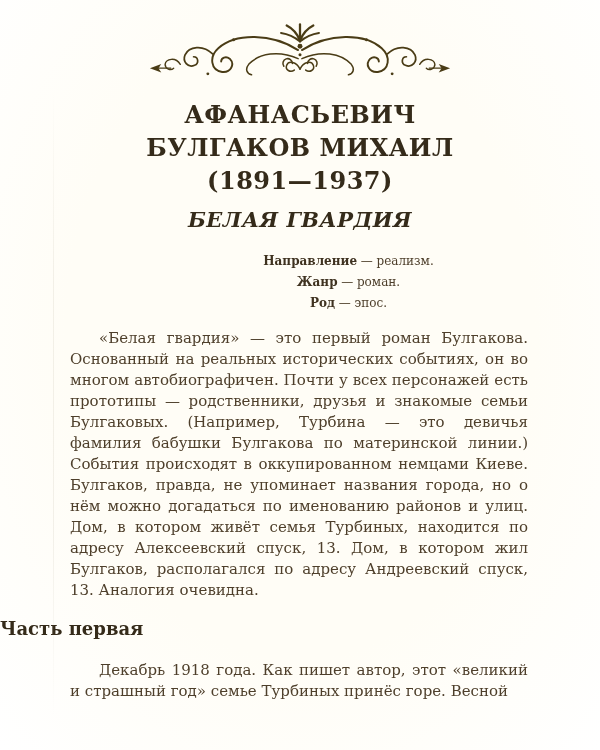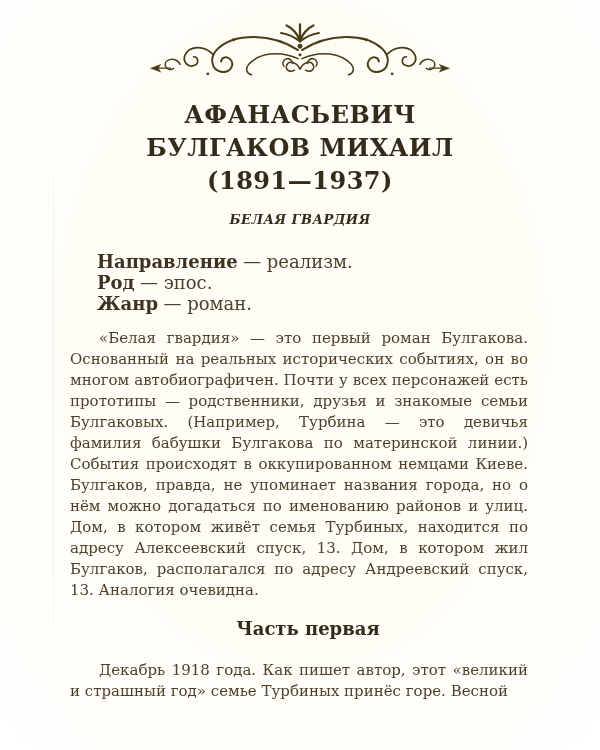--- a/index.html
+++ b/index.html
@@ -31,51 +31,51 @@
     font-size: 24px;
     line-height: 33px;
     font-weight: bold;
     letter-spacing: 0.5px;
     color: #352b1a;
   }
   .t-line { display: block; }
   .work-title {
     margin: 12px 0 0;
     text-align: center;
-    font-size: 13px;
+    font-size: 21px;
     line-height: 22px;
     font-weight: bold;
     font-style: italic;
     letter-spacing: 0.5px;
     color: #352b1a;
   }
   .meta {
     margin: 20px 0 0 97px;
-    font-size: 18px;
+    font-size: 12px;
     line-height: 21px;
+    text-align: center;
   }
   .meta-label { font-weight: bold; color: #3f3220; }
   .meta-value { margin-left: 0.3em; }
   .para {
     width: 458px;
     margin: 0 0 0 70px;
     font-size: 15px;
     line-height: 21px;
     text-align: justify;
     text-indent: 29px;
   }
   .intro { margin-top: 14px; }
   .section-heading {
     margin: 17px 0 0;
-    text-align: center;
+    text-align: left;
     font-size: 18px;
     line-height: 22px;
     font-weight: bold;
     color: #352b1a;
-    padding-left: 16px;
   }
   .body2 { margin-top: 20px; }
 </style>
 </head>
 <body>
 
 <div class="page">
   <div class="page-edge"></div>
 
   <svg class="ornament" viewBox="0 0 320 80" xmlns="http://www.w3.org/2000/svg">
@@ -112,24 +112,24 @@
     <span class="t-line">(1891—1937)</span>
   </h1>
 
   <h2 class="work-title">БЕЛАЯ ГВАРДИЯ</h2>
 
   <div class="meta">
     <div class="meta-row">
       <span class="meta-label">Направление</span><span class="meta-value">— реализм.</span>
     </div>
     <div class="meta-row">
-      <span class="meta-label">Род</span><span class="meta-value">— эпос.</span>
+      <span class="meta-label">Жанр</span><span class="meta-value">— роман.</span>
     </div>
     <div class="meta-row">
-      <span class="meta-label">Жанр</span><span class="meta-value">— роман.</span>
+      <span class="meta-label">Род</span><span class="meta-value">— эпос.</span>
     </div>
   </div>
 
   <p class="para intro">«Белая гвардия» — это первый роман Булгакова. Основанный на реальных исторических событиях, он во многом автобиографичен. Почти у всех персонажей есть прототипы — родственники, друзья и знакомые семьи Булгаковых. (Например, Турбина — это девичья фамилия бабушки Булгакова по материнской линии.) События происходят в оккупированном немцами Киеве. Булгаков, правда, не упоминает названия города, но о нём можно догадаться по именованию районов и улиц. Дом, в котором живёт семья Турбиных, находится по адресу Алексеевский спуск, 13. Дом, в котором жил Булгаков, располагался по адресу Андреевский спуск, 13. Аналогия очевидна.</p>
 
   <h3 class="section-heading">Часть первая</h3>
 
   <p class="para body2">Декабрь 1918 года. Как пишет автор, этот «великий и страшный год» семье Турбиных принёс горе. Весной</p>
 </div>
 

